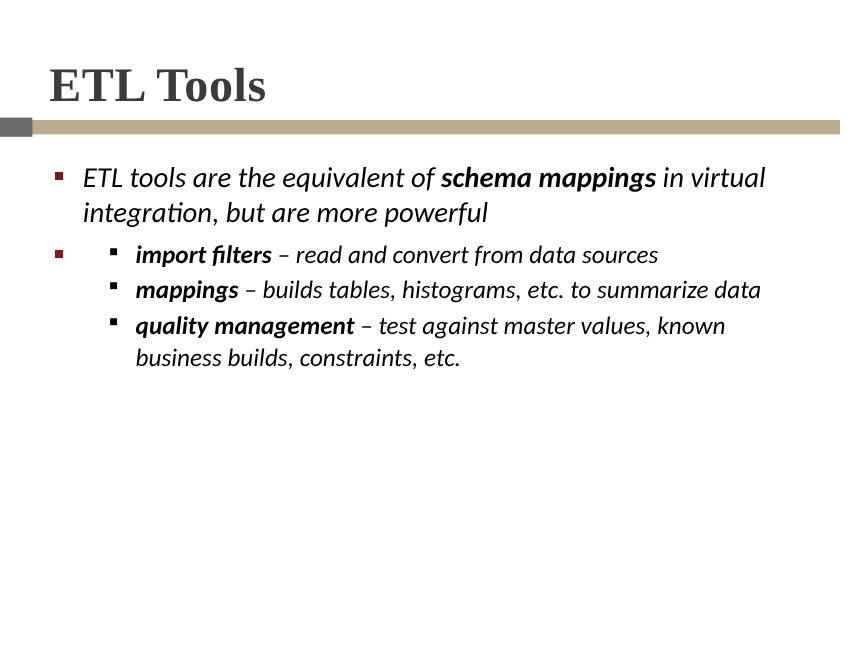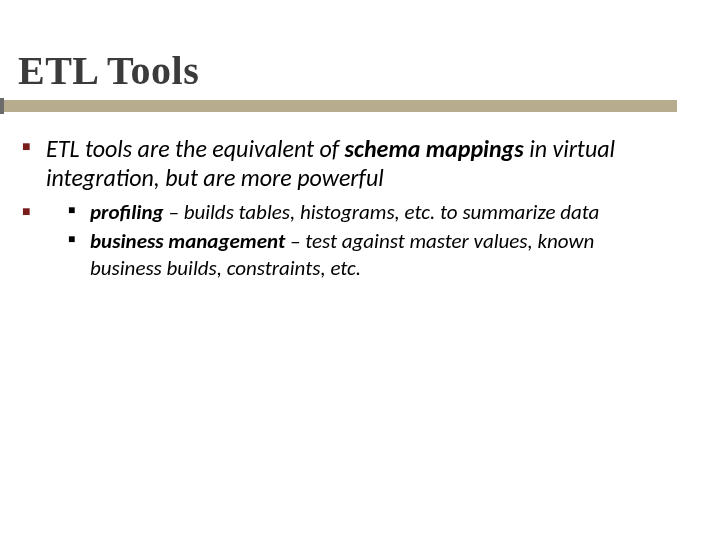--- a/index.html
+++ b/index.html
@@ -10,20 +10,21 @@
     background: #ffffff;
     font-family: Calibri, "Segoe UI", Arial, sans-serif;
     color: #000;
   }
   .slide {
     box-sizing: border-box;
     width: 677px;
     height: 540px;
     padding: 50px 44px 30px 18px;
     position: relative;
+    margin-left: 23px;
   }
   .title {
     font-family: Georgia, "Times New Roman", serif;
     font-size: 40px;
     font-weight: 700;
     color: #3b3b3b;
     letter-spacing: 0.5px;
     margin: 0 0 6px 0;
     line-height: 1.05;
   }
@@ -102,22 +103,25 @@
     <div class="rule-dark"></div>
   </div>
 
   <ul class="lvl1">
     <li>
       <span>ETL tools are the equivalent of </span><span class="bold">schema mappings</span><span> in virtual integration, but are more powerful</span>
     </li>
     <li>
       <ul class="lvl2">
         <li>
-          <span class="bold">profiling</span><span> – builds tables, histograms, etc. to summarize data</span>
+          <span class="bold">import filters</span><span> – read and convert from data sources</span>
         </li>
         <li>
-          <span class="bold">business management</span><span> – test against master values, known business builds, constraints, etc.</span>
+          <span class="bold">mappings</span><span> – builds tables, histograms, etc. to summarize data</span>
+        </li>
+        <li>
+          <span class="bold">quality management</span><span> – test against master values, known business builds, constraints, etc.</span>
         </li>
       </ul>
     </li>
   </ul>
 
 </div>
 
 </body></html>

